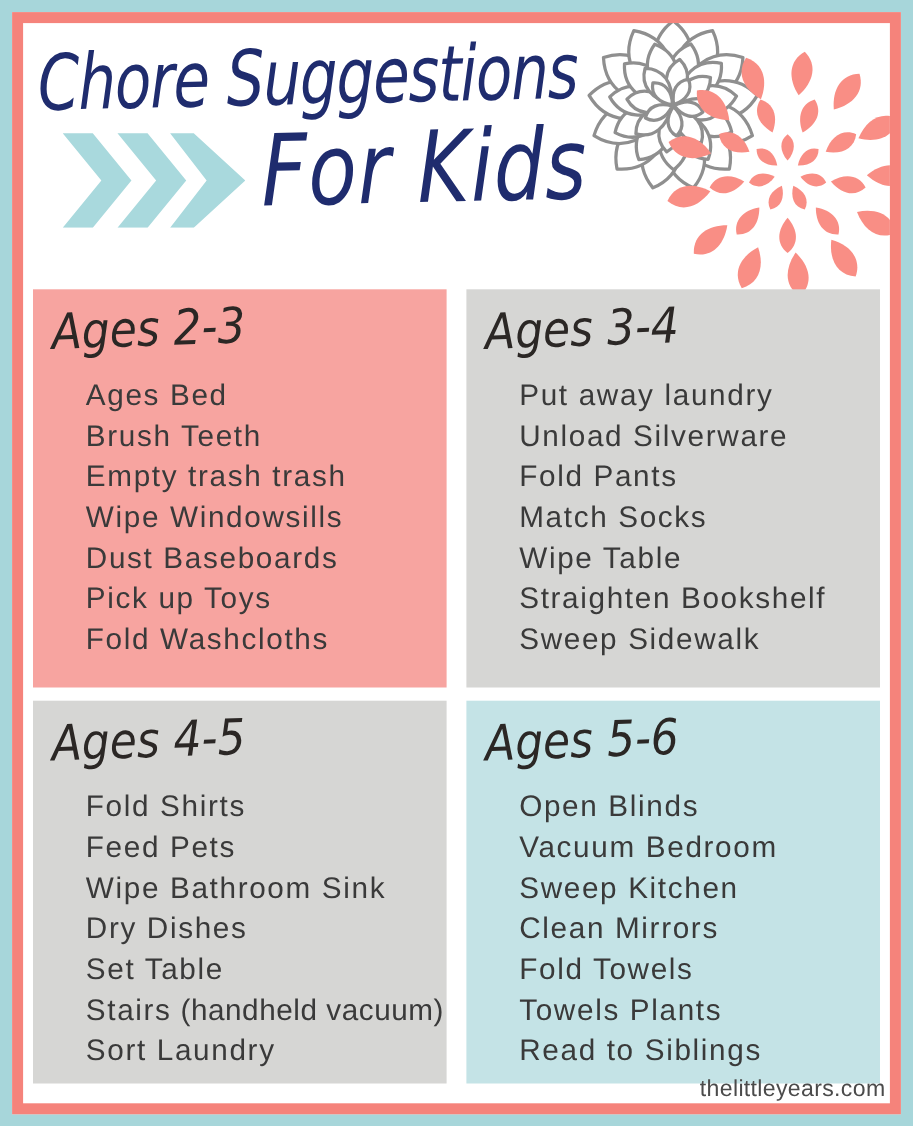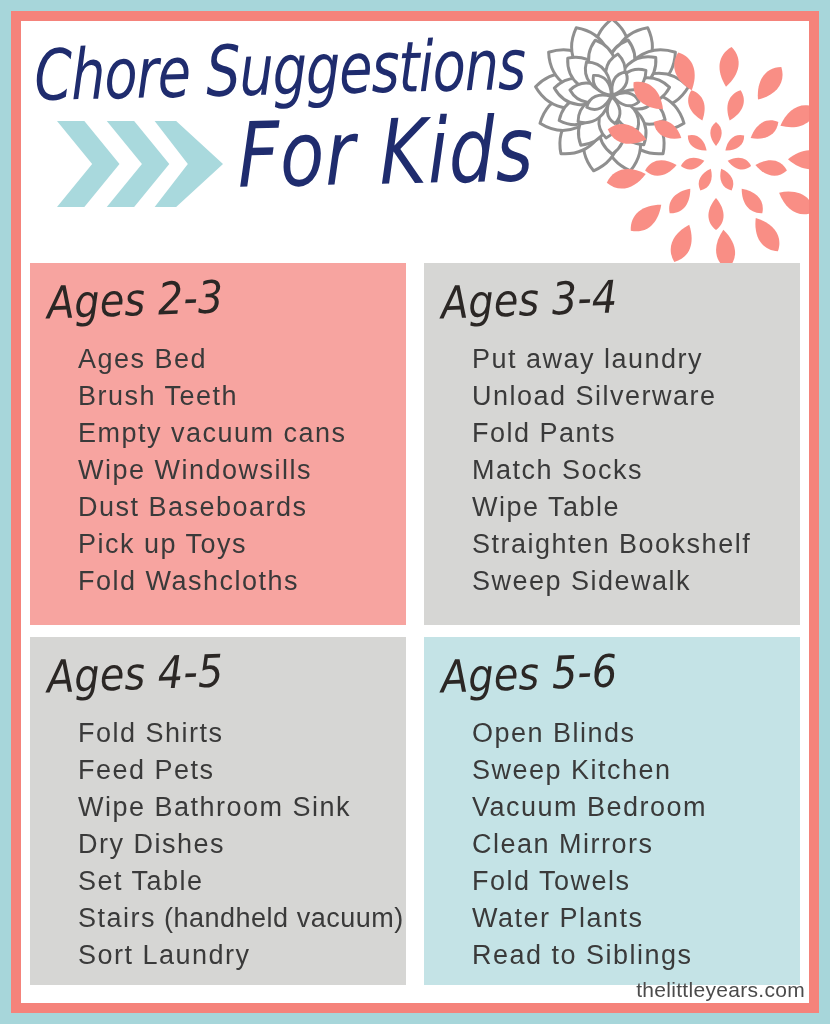--- a/index.html
+++ b/index.html
@@ -139,21 +139,21 @@
         <path d="M0 0 C -12 -14, -13.200000000000001 -30, 0 -40 C 13.200000000000001 -30, 12 -14, 0 0 Z" transform="rotate(284.9230769230769) translate(0 -72)" fill="#F98E85"></path>
         <path d="M0 0 C -12 -14, -13.200000000000001 -30, 0 -40 C 13.200000000000001 -30, 12 -14, 0 0 Z" transform="rotate(312.61538461538464) translate(0 -72)" fill="#F98E85"></path>
         <path d="M0 0 C -12 -14, -13.200000000000001 -30, 0 -40 C 13.200000000000001 -30, 12 -14, 0 0 Z" transform="rotate(340.3076923076923) translate(0 -72)" fill="#F98E85"></path>
       </svg>
 
     <div class="box box-0" style="background: rgb(247, 164, 160);">
       <span class="box-heading">Ages 2-3</span>
       <ul class="chore-list">
           <li>Ages Bed</li>
           <li>Brush Teeth</li>
-          <li>Empty vacuum cans</li>
+          <li>Empty trash trash</li>
           <li>Wipe Windowsills</li>
           <li>Dust Baseboards</li>
           <li>Pick up Toys</li>
           <li>Fold Washcloths</li>
         </ul>
     </div>
 
     <div class="box box-1" style="background: rgb(214, 214, 212);">
       <span class="box-heading">Ages 3-4</span>
       <ul class="chore-list">
@@ -177,24 +177,24 @@
           <li>Set Table</li>
           <li>Stairs<span class="note"> (handheld vacuum)</span></li>
           <li>Sort Laundry</li>
         </ul>
     </div>
 
     <div class="box box-3" style="background: rgb(196, 227, 230);">
       <span class="box-heading">Ages 5-6</span>
       <ul class="chore-list">
           <li>Open Blinds</li>
+          <li>Vacuum Bedroom</li>
           <li>Sweep Kitchen</li>
-          <li>Vacuum Bedroom</li>
           <li>Clean Mirrors</li>
           <li>Fold Towels</li>
-          <li>Water Plants</li>
+          <li>Towels Plants</li>
           <li>Read to Siblings</li>
         </ul>
     </div>
 
     <div class="footer">thelittleyears.com</div>
   </div>
 </div>
 
 </body></html>

